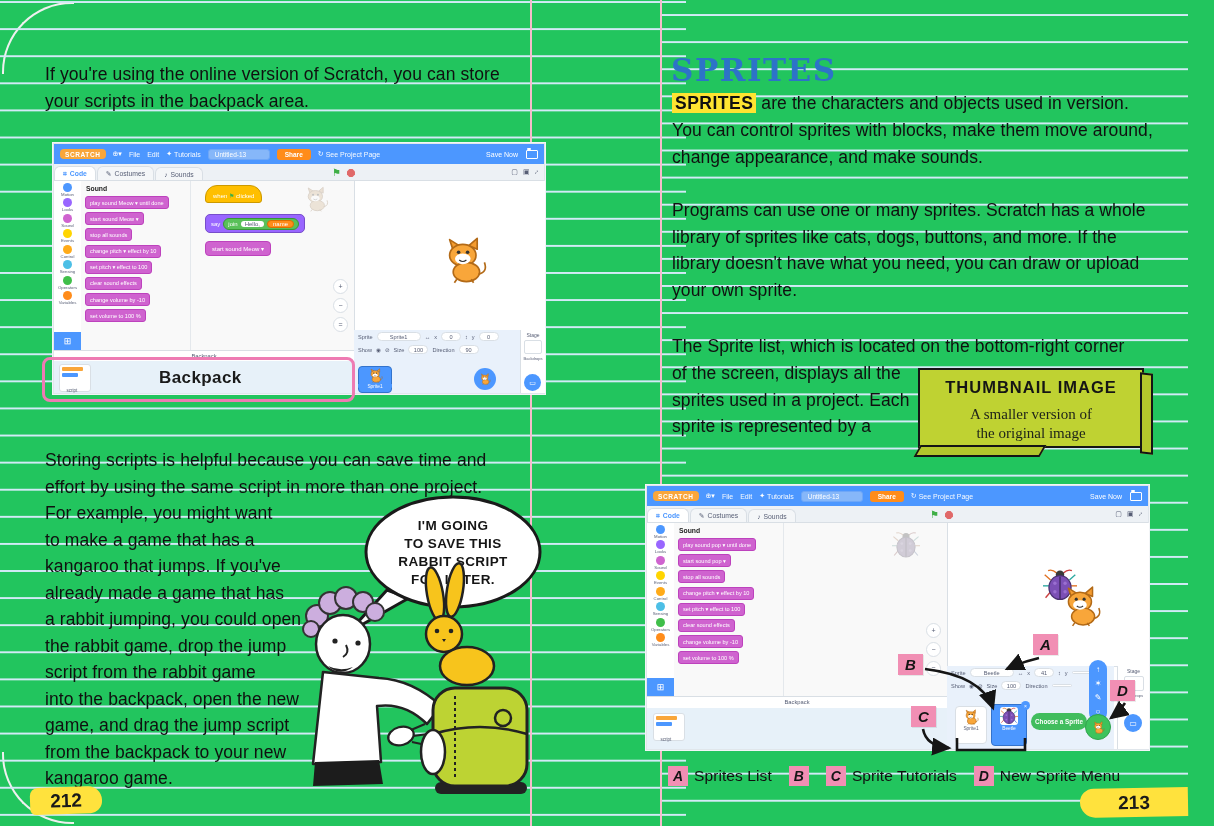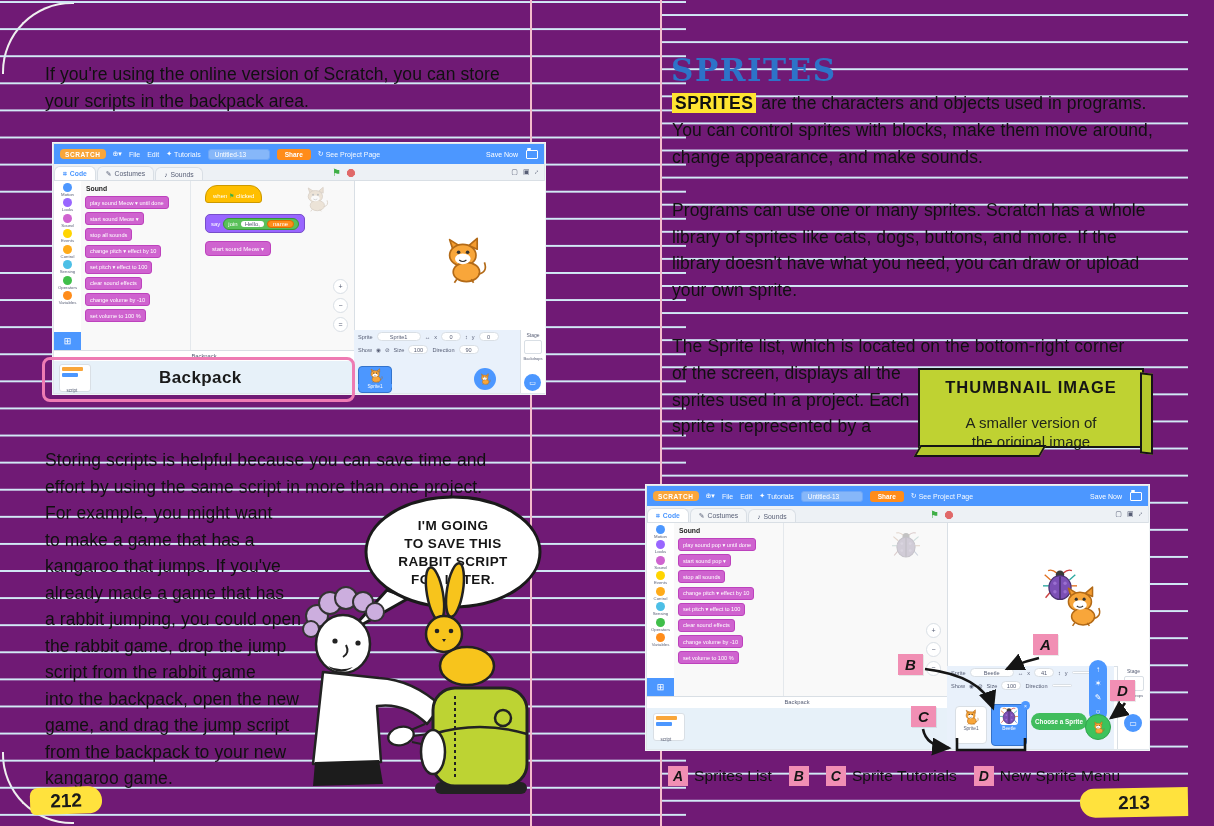--- a/index.html
+++ b/index.html
@@ -1,17 +1,17 @@
 <!DOCTYPE html>
 <html><head>
 <meta charset="utf-8">
 <style>
   html,body{margin:0;padding:0;}
   body{width:1214px;height:826px;background:#fff;font-family:"Liberation Sans",sans-serif;color:#111;overflow:hidden;}
-  .spread{position:relative;width:1214px;height:826px;background:#701a75;}
+  .spread{position:relative;width:1214px;height:826px;background:#22c55e;}
   .page{position:absolute;top:0;height:826px;
     background-image:linear-gradient(180deg,rgba(0,0,0,0) 0px,rgba(0,0,0,0) 25.6px,#d2eaf6 25.6px,#d2eaf6 27.1px);
     background-size:100% 27.1px;}
   .page-left{left:0;width:686px;background-position:0 3px;}
   .page-right{left:660px;width:528px;background-position:0 16px;}
   .vline{position:absolute;top:0;bottom:0;width:2px;background:#f4bccb;}
   .curve{position:absolute;width:70px;height:70px;border-left:2px solid #f0f0f0;pointer-events:none;}
   .curve-tl{left:2px;top:2px;border-top:2px solid #f0f0f0;border-top-left-radius:70px;}
   .curve-bl{left:2px;bottom:2px;border-bottom:2px solid #f0f0f0;border-bottom-left-radius:70px;}
   .hand{font-size:17.5px;line-height:26.5px;letter-spacing:.1px;color:#101010;}
@@ -20,21 +20,21 @@
   .b{font-weight:normal;}
   .hl{background:#ffe431;font-weight:bold;padding:0 3px;letter-spacing:.5px;}
   .heading{font-family:"DejaVu Serif",serif;font-weight:bold;font-size:31px;color:#2d73c8;letter-spacing:1.5px;}
   .pageno{position:absolute;background:#ffe23d;border-radius:8px 14px 12px 6px;display:flex;align-items:center;justify-content:center;
     font-weight:bold;font-size:19px;color:#1a1a1a;transform:rotate(-2deg);}
   
   .defbox{position:absolute;background:#bfd232;border:2.5px solid #151515;text-align:center;padding:8px 6px 6px;box-sizing:border-box;}
   .defbox::after{content:"";position:absolute;right:-11px;top:3px;width:9px;height:101%;background:#b3c72c;border:2.5px solid #151515;transform:skewY(6deg);}
   .defbox::before{content:"";position:absolute;left:-3px;bottom:-11px;width:55%;height:8px;background:#b3c72c;border:2.5px solid #151515;transform:skewX(-30deg);}
   .defbox .t{font-weight:bold;font-size:16.5px;letter-spacing:1px;color:#151515;}
-  .defbox .d{font-family:Liberation Sans, sans-serif;font-size:15px;line-height:19px;color:#20251a;margin-top:16px;}
+  .defbox .d{font-family:Liberation Serif, serif;font-size:15px;line-height:19px;color:#20251a;margin-top:8px;}
   
   .legend{position:absolute;display:flex;gap:17px;align-items:center;font-size:15.5px;}
   .legend .item{display:flex;gap:6px;align-items:center;}
   .tagchip{width:20px;height:20px;background:#f18fb4;display:flex;align-items:center;justify-content:center;
     font-weight:bold;font-style:italic;font-size:14px;color:#151515;}
   
   .ss{position:absolute;background:#fff;border:1px solid #e0e6eb;box-shadow:0 0 0 1px #f2f5f7;font-family:"Liberation Sans",sans-serif;}
   .ss-menubar{position:absolute;left:0;top:0;right:0;height:20px;background:#4c97ff;display:flex;align-items:center;gap:7px;padding:0 6px;color:#fff;font-size:7px;white-space:nowrap;box-sizing:border-box;}
   .ss-logo{background:#f9a63a;color:#fff;font-weight:bold;border-radius:4px;padding:1.5px 5px;font-size:6.5px;letter-spacing:.6px;}
   .ss-mitem{opacity:.95;}
@@ -368,21 +368,21 @@
       <span>212</span>
     </div>
   </div>
 
   <div class="page page-right">
     <div class="vline" style="left:0"></div>
 
     <div class="abs heading" style="left:11px;top:52px">SPRITES</div>
 
     <div class="abs hand" style="left:12px;top:90px;width:515px">
-      <span class="hl">SPRITES</span><span> are the characters and objects used in programs.</span>
+      <span class="hl">SPRITES</span><span> are the characters and objects used in version.</span>
     </div>
     <div class="abs hand prelines" style="left:12px;top:117px;width:515px">You can control sprites with blocks, make them move around,
 change appearance, and make sounds.</div>
 
     <div class="abs hand prelines" style="left:12px;top:197px;width:515px">Programs can use one or many sprites. Scratch has a whole
 library of sprites like cats, dogs, buttons, and more. If the
 library doesn't have what you need, you can draw or upload
 your own sprite.</div>
 
     <div class="abs hand" style="left:12px;top:333px;width:515px">

